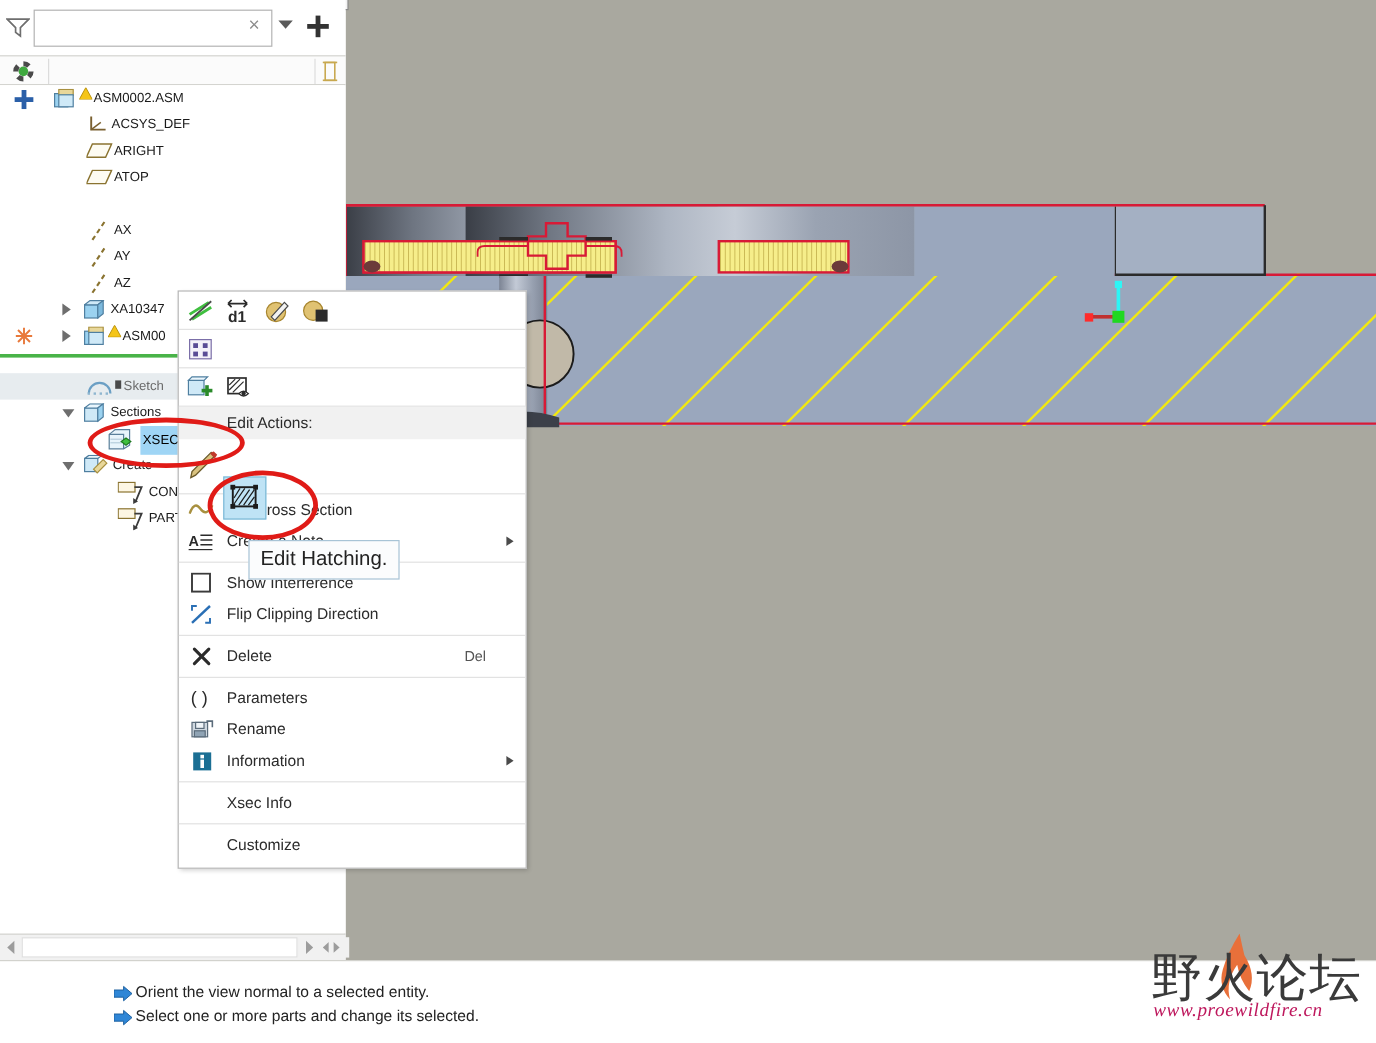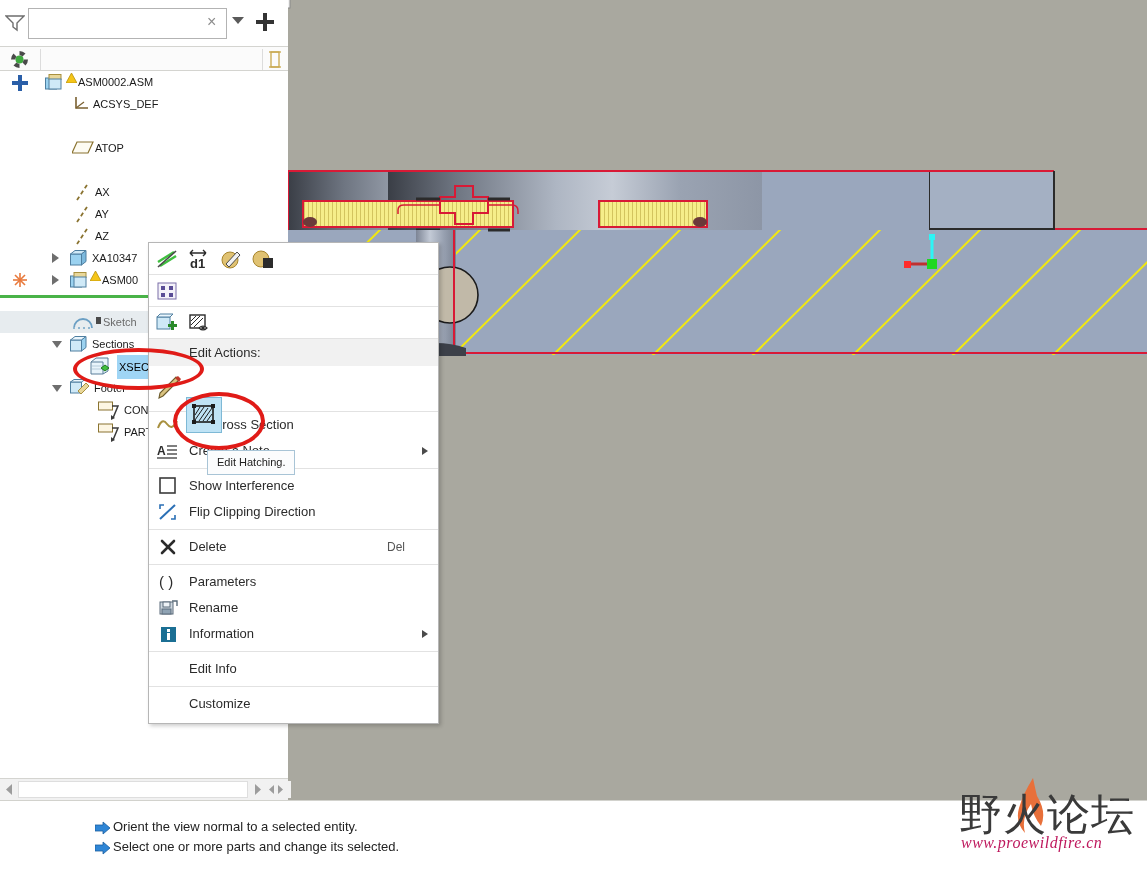--- a/index.html
+++ b/index.html
@@ -183,21 +183,21 @@
     background: #bfe3f5; border: 1px solid #7eb9d6;
     display: flex; align-items: center; justify-content: center;
     z-index: 30; cursor: pointer;
   }
 
   
   #tooltip {
     position: absolute; left: 207px; top: 450px;
     background: #fbfcfd; border: 1px solid #a8c4d6;
     padding: 5px 9px 6px 9px;
-    font-size: 11px; color: #222;
+    font-size: 17px; color: #222;
     z-index: 40; white-space: nowrap;
   }
 
   
   .red-oval {
     position: absolute; border: 4px solid #e01b17;
     border-radius: 50%; z-index: 60; pointer-events: none;
   }
   #oval-xsec { left: 73px; top: 348px; width: 131px; height: 42px; }
   #oval-hatch { left: 173px; top: 392px; width: 92px; height: 58px; }
@@ -389,20 +389,26 @@
       </div>
 
       <div class="tree-row" style="top:22px;">
         <svg style="position:absolute;left:72px;top:3px;" width="18" height="16">
           <path d="M4,1 L4,12 L16,12" fill="none" stroke="#7a6030" stroke-width="1.6"></path>
           <path d="M4,12 L12,6" stroke="#7a6030" stroke-width="1.2" fill="none"></path>
         </svg>
         <span class="lbl" style="left:93px;">ACSYS_DEF</span>
       </div>
 
+      <div class="tree-row" style="top:44px;">
+        <svg style="position:absolute;left:72px;top:4px;" width="22" height="14">
+          <path d="M5,1 L21,1 L16,12 L0,12 Z" fill="#fdfbf2" stroke="#8a7330" stroke-width="1.2"></path>
+        </svg>
+        <span class="lbl" style="left:95px;">ARIGHT</span>
+      </div>
       <div class="tree-row" style="top:66px;">
         <svg style="position:absolute;left:72px;top:4px;" width="22" height="14">
           <path d="M5,1 L21,1 L16,12 L0,12 Z" fill="#fdfbf2" stroke="#8a7330" stroke-width="1.2"></path>
         </svg>
         <span class="lbl" style="left:95px;">ATOP</span>
       </div>
 
       <div class="tree-row" style="top:110px;">
         <svg style="position:absolute;left:74px;top:3px;" width="16" height="17">
           <line x1="13" y1="1" x2="3" y2="16" stroke="#8a7330" stroke-width="1.8" stroke-dasharray="4,3"></line>
@@ -492,21 +498,21 @@
         <span class="lbl tree-lbl-sel" style="left:117px;">XSEC0001</span>
       </div>
 
       <div class="tree-row" style="top:306px;">
         <span class="tw open" style="left:52px;top:8px;"></span>
         <svg style="position:absolute;left:70px;top:2px;" width="20" height="18">
           <rect x="0.5" y="3" width="11" height="11" fill="#cfe9f7" stroke="#4f7fa0"></rect>
           <path d="M0.5,3 L4,0.5 L15,0.5 L11.5,3 Z" fill="#eaf6fd" stroke="#4f7fa0"></path>
           <path d="M8,12 Q12,8 16,4 L19,7 Q15,11 11,15 Z" fill="#e8d79a" stroke="#a8903f"></path>
         </svg>
-        <span class="lbl" style="left:94px;">Footer</span>
+        <span class="lbl" style="left:94px;">Create</span>
       </div>
 
       <div class="tree-row" style="top:328px;">
         <svg style="position:absolute;left:98px;top:2px;" width="22" height="19">
           <rect x="0.5" y="1" width="14" height="8" fill="#fdf6e3" stroke="#8a7330"></rect>
           <path d="M14,5 L20,5 L15,17" fill="none" stroke="#3b3b3b" stroke-width="1.5"></path>
           <path d="M13,14 L17,17 L13,19" fill="#3b3b3b"></path>
         </svg>
         <span class="lbl" style="left:124px;">CON</span>
       </div>
@@ -721,21 +727,21 @@
           <rect x="7" y="7" width="3" height="7" fill="#ffffff"></rect>
         </svg>
       </span>
       <span>Information</span>
       <span class="ci-arrow"></span>
     </div>
 
     <div class="ctx-divider"></div>
 
     <div class="ctx-item">
-      <span>Edit Info</span>
+      <span>Xsec Info</span>
     </div>
 
     <div class="ctx-divider"></div>
 
     <div class="ctx-item" style="margin-bottom:6px;">
       <span>Customize</span>
     </div>
   </div>
 
   <div id="hatch-swatch">

